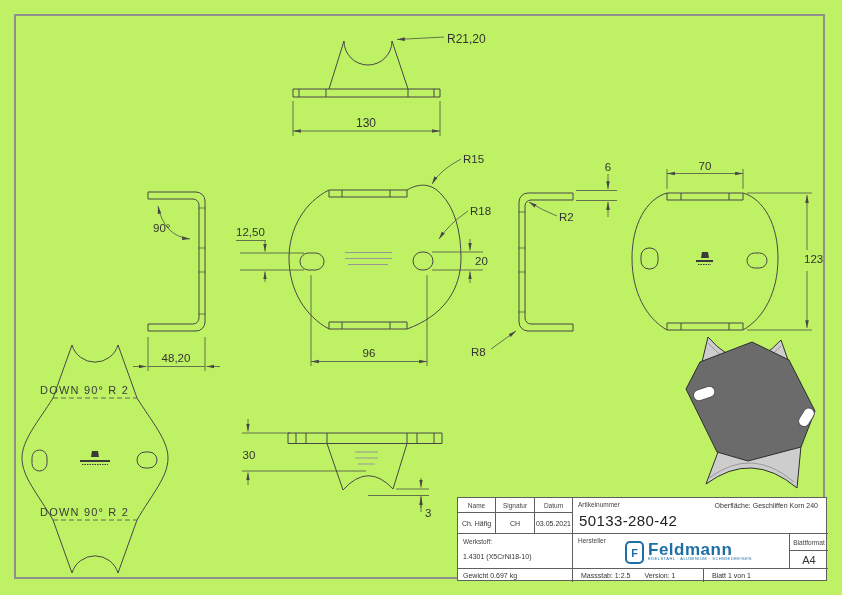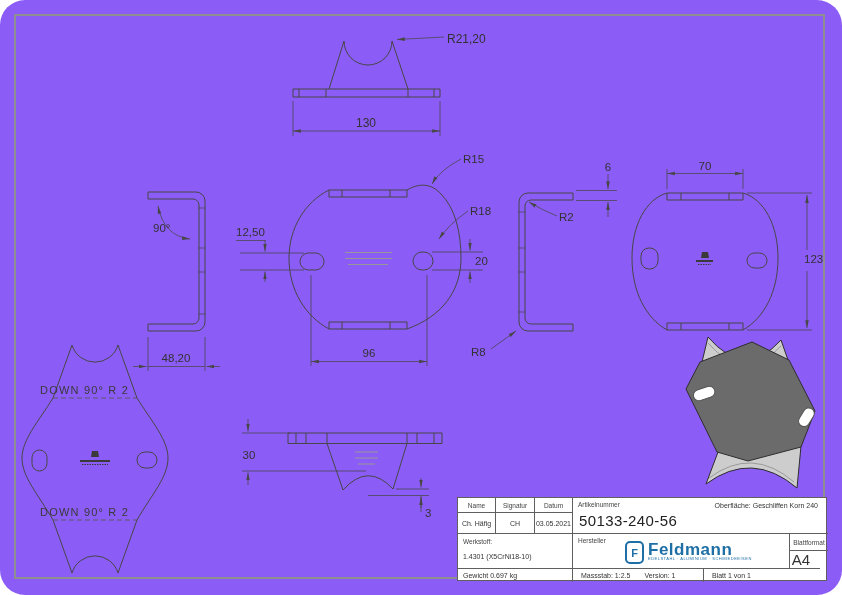--- a/index.html
+++ b/index.html
@@ -1,17 +1,17 @@
 <!DOCTYPE html>
 <html><head>
 <meta charset="utf-8">
 <style>
   html,body{margin:0;padding:0;background:#fff;}
-  #sheet{position:relative;width:842px;height:595px;background:#8b5cf6;overflow:hidden;
-         font-family:"Liberation Sans",sans-serif;border-radius:25px;}
+  #sheet{position:relative;width:842px;height:595px;background:#bef264;overflow:hidden;
+         font-family:"Liberation Sans",sans-serif;}
   #frame{position:absolute;left:14px;top:14px;width:811px;height:565px;
          border:2px solid #8f8f8f;box-sizing:border-box;}
   svg{position:absolute;left:0;top:0;}
   svg .ln{stroke:#474747;stroke-width:1;fill:none;}
   svg .lt{stroke:#474747;stroke-width:.7;fill:none;}
   svg .dim{stroke:#474747;stroke-width:.75;fill:none;}
   svg .etch{stroke:#979797;stroke-width:1;fill:none;}
   svg .dash{stroke:#5a5a5a;stroke-width:.9;fill:none;stroke-dasharray:5 3;}
   svg text.d{font-family:"Liberation Sans",sans-serif;font-size:11.5px;fill:#333;}
   svg text.big{font-size:12px;}
@@ -190,21 +190,21 @@
   <div class="tblock">
     <div class="cell cc lab" style="left:0;top:0;width:38px;height:15px;">Name</div>
     <div class="cell cc lab" style="left:38px;top:0;width:39px;height:15px;">Signatur</div>
     <div class="cell cc lab" style="left:77px;top:0;width:38px;height:15px;">Datum</div>
     <div class="cell cc val" style="left:0;top:15px;width:38px;height:21px;">Ch. Häfig</div>
     <div class="cell cc val" style="left:38px;top:15px;width:39px;height:21px;">CH</div>
     <div class="cell cc val" style="left:77px;top:15px;width:38px;height:21px;">03.05.2021</div>
 
     <div class="cell" style="left:115px;top:0;width:255px;height:36px;border-right:none;">
       <span class="lab" style="position:absolute;left:5px;top:3px;">Artikelnummer</span>
-      <span class="artnum" style="position:absolute;left:6px;top:14px;">50133-240-56</span>
+      <span class="artnum" style="position:absolute;left:6px;top:14px;">50133-280-42</span>
       <span class="val" style="position:absolute;right:10px;top:4px;">
         <span>Oberfläche:</span>
         <span>Geschliffen Korn 240</span>
       </span>
     </div>
 
     <div class="cell" style="left:0;top:36px;width:115px;height:35px;">
       <span class="lab" style="position:absolute;left:5px;top:4px;">Werkstoff:</span>
       <span class="val" style="position:absolute;left:5px;top:19px;">1.4301 (X5CrNi18-10)</span>
     </div>
@@ -214,21 +214,21 @@
       <div class="logo" style="position:absolute;left:52px;top:7px;">
         <div class="logo-box">F</div>
         <div>
           <div class="logo-name">Feldmann</div>
           <div class="logo-tag">EDELSTAHL · ALUMINIUM · SCHMIEDEEISEN</div>
         </div>
       </div>
     </div>
 
     <div class="cell cc lab" style="left:332px;top:36px;width:38px;height:17px;border-right:none;">Blattformat</div>
-    <div class="cell cc" style="left:324px;top:53px;width:38px;height:18px;border-right:none;font-size:15px;">A4</div>
+    <div class="cell cc" style="left:332px;top:53px;width:38px;height:18px;border-right:none;font-size:11px;">A4</div>
 
     <div class="cell val" style="left:0;top:71px;width:115px;height:13px;border-bottom:none;line-height:13px;padding-left:5px;">Gewicht 0.697 kg</div>
     <div class="cell val" style="left:115px;top:71px;width:131px;height:13px;border-bottom:none;line-height:13px;">
       <span style="padding-left:8px;">Massstab: 1:2.5</span>
       <span style="padding-left:12px;">Version: 1</span>
     </div>
     <div class="cell val" style="left:246px;top:71px;width:124px;height:13px;border-bottom:none;border-right:none;line-height:13px;padding-left:8px;">Blatt 1 von 1</div>
   </div>
 </div>
 

